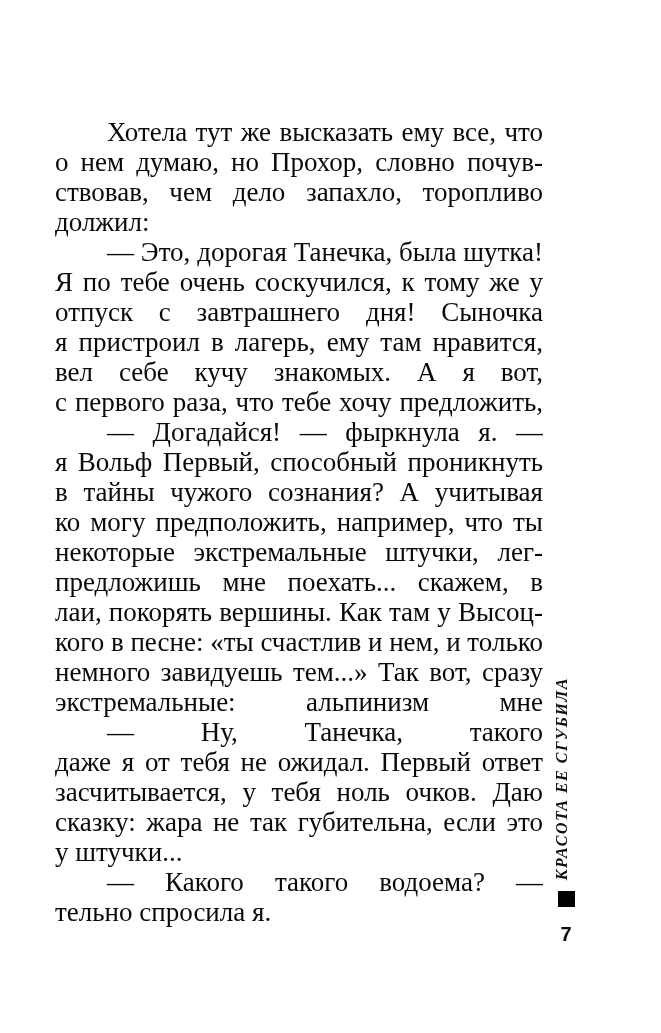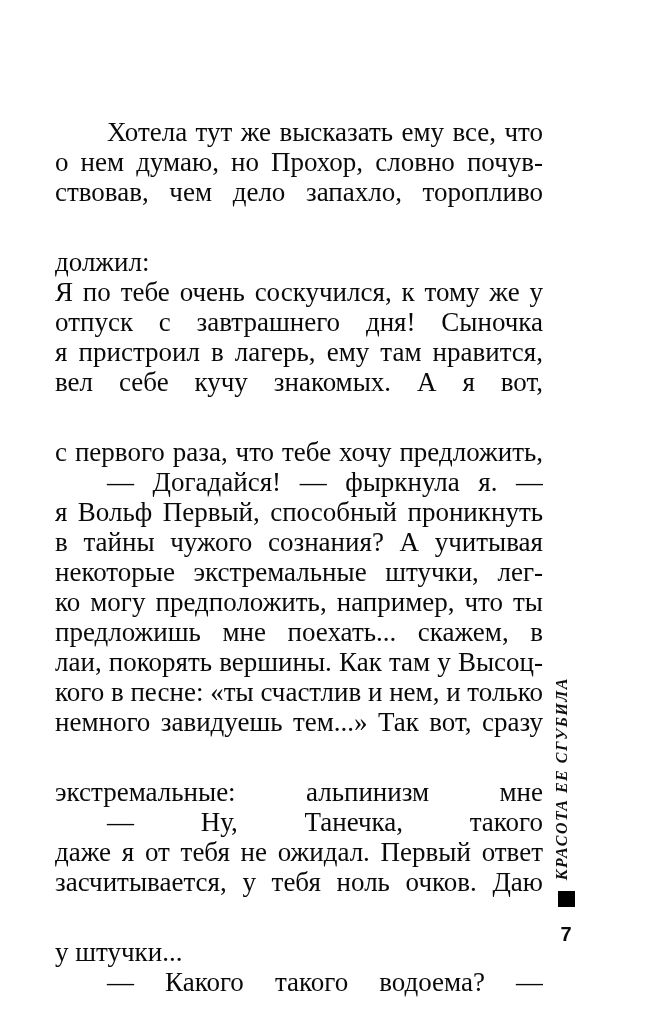--- a/index.html
+++ b/index.html
@@ -25,21 +25,21 @@
     line-height: 30px;
   }
   .para { margin: 0; padding: 0; }
   .ln {
     height: 30px;
     overflow: hidden;
     text-align: justify;
     text-align-last: justify;
   }
   .ln.first { text-indent: 52px; }
-  .ln.last  { text-align-last: left; margin-top: 40px; }
+  .ln.last  { text-align-last: left; }
   .vertical-title {
     position: absolute;
     left: 553px;
     bottom: 153px;
     width: 23px;
     writing-mode: vertical-rl;
     transform: rotate(180deg);
     font-family: "Liberation Serif", serif;
     font-style: italic;
     font-weight: bold;
@@ -76,44 +76,46 @@
   <div class="text-block">
 
     <div class="para">
       <div class="ln first">Хотела тут же высказать ему все, что</div>
       <div class="ln">о нем думаю, но Прохор, словно почув-</div>
       <div class="ln">ствовав, чем дело запахло, торопливо про-</div>
       <div class="ln last">должил:</div>
     </div>
 
     <div class="para">
+      <div class="ln first">— Это, дорогая Танечка, была шутка!</div>
       <div class="ln">Я по тебе очень соскучился, к тому же у меня</div>
       <div class="ln">отпуск с завтрашнего дня! Сыночка своего</div>
       <div class="ln">я пристроил в лагерь, ему там нравится, за-</div>
       <div class="ln">вел себе кучу знакомых. А я вот, догадайся</div>
       <div class="ln last">с первого раза, что тебе хочу предложить, а?</div>
     </div>
 
     <div class="para">
       <div class="ln first">— Догадайся! — фыркнула я. — Разве</div>
       <div class="ln">я Вольф Первый, способный проникнуть</div>
       <div class="ln">в тайны чужого сознания? А учитывая твои</div>
+      <div class="ln">ко могу предположить, например, что ты</div>
       <div class="ln">некоторые экстремальные штучки, лег-</div>
-      <div class="ln">ко могу предположить, например, что ты</div>
       <div class="ln">предложишь мне поехать... скажем, в Гима-</div>
       <div class="ln">лаи, покорять вершины. Как там у Высоц-</div>
       <div class="ln">кого в песне: «ты счастлив и нем, и только</div>
       <div class="ln">немного завидуешь тем...» Так вот, сразу</div>
       <div class="ln last">экстремальные: альпинизм мне неинтересен!</div>
     </div>
 
     <div class="para">
       <div class="ln first">— Ну, Танечка, такого предположения</div>
       <div class="ln">даже я от тебя не ожидал. Первый ответ не</div>
       <div class="ln">засчитывается, у тебя ноль очков. Даю под-</div>
+      <div class="ln">сказку: жара не так губительна, если это</div>
       <div class="ln last">у штучки...</div>
     </div>
 
     <div class="para">
       <div class="ln first">— Какого такого водоема? — подозри-</div>
       <div class="ln last">тельно спросила я.</div>
     </div>
 
   </div>
 

